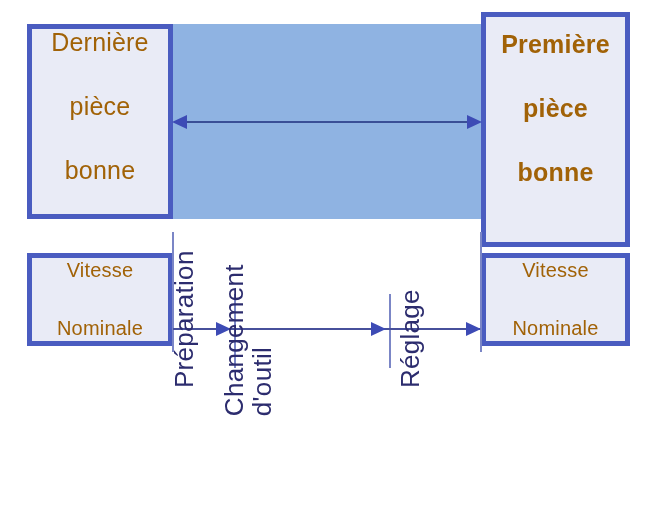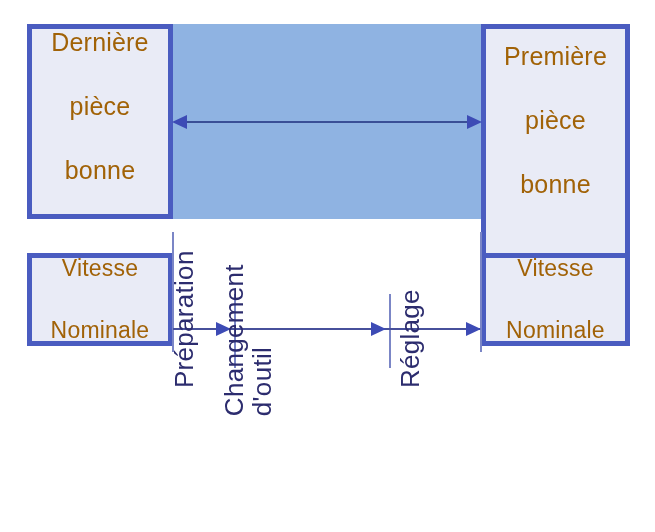--- a/index.html
+++ b/index.html
@@ -36,24 +36,24 @@
     align-items: center;
     justify-content: center;
     line-height: 1.28;
     letter-spacing: .2px;
     gap: 32px;
   }
   .box .ln { display: block; white-space: nowrap; }
   .box .gap { height: 11px; }
 
   .box-top  { font-size: 25px; }
-  .box-low  { font-size: 23px; }
+  .box-low  { font-size: 20px; }
 
   #box-last-good  { left: 27px;  top: 24px;  width: 146px; height: 195px; }
-  #box-first-good { left: 481px; top: 24px;  width: 149px; height: 235px; }
+  #box-first-good { left: 481px; top: 12px;  width: 149px; height: 235px; font-weight: bold; }
   #box-speed-a    { left: 27px;  top: 253px; width: 146px; height: 93px; }
   #box-speed-b    { left: 481px; top: 253px; width: 149px; height: 93px; }
 
   
   .hline {
     position: absolute;
     height: 2px;
     background: #47509b;
   }
   .vtick {

